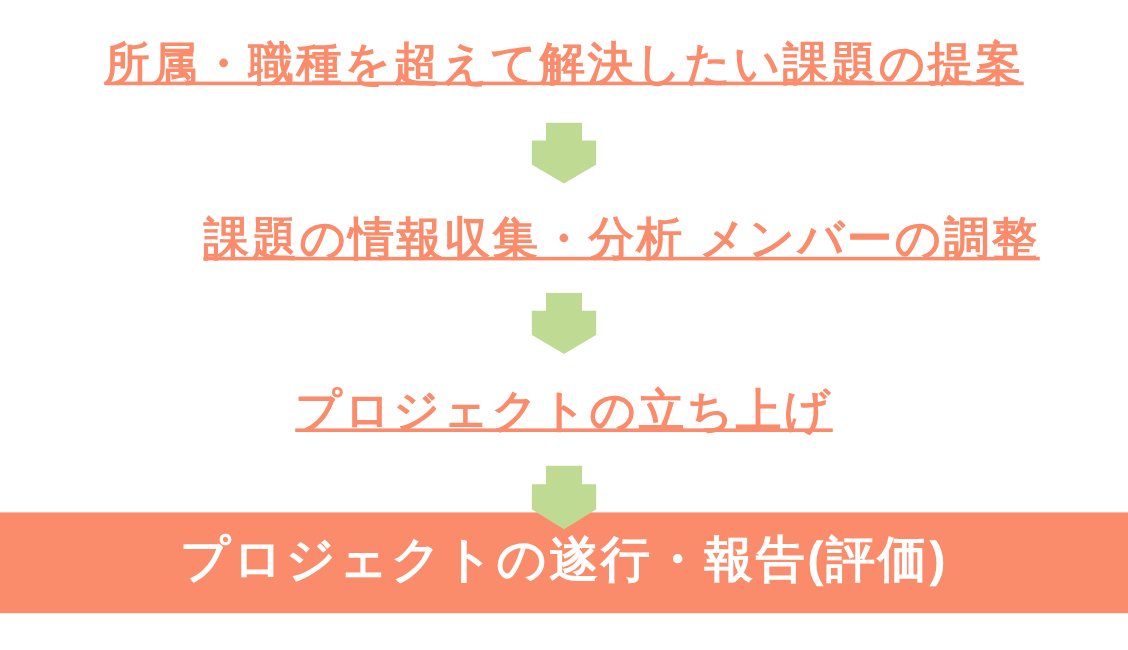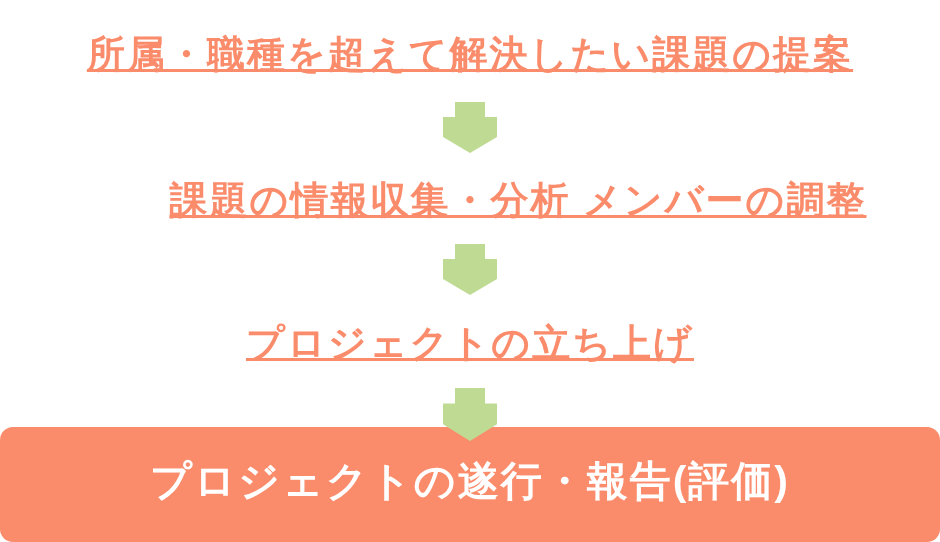--- a/index.html
+++ b/index.html
@@ -41,26 +41,25 @@
     display: block;
   }
   .arrow-1 { top: 102px; }
   .arrow-2 { top: 244px; }
   .arrow-3 { top: 388px; z-index: 2; height: 53px; }
   .band {
     position: absolute;
     left: 0;
     top: 427px;
     width: 100%;
-    height: 115px;
+    height: 84px;
     z-index: 1;
     display: flex;
     align-items: center;
     justify-content: center;
-    border-radius: 13px;
   }
   .step-4 {
     position: static;
     font-weight: 700;
     font-size: 41px;
     letter-spacing: 2px;
     color: #ffffff;
     white-space: nowrap;
     text-align: center;
     margin-top: -6px;

